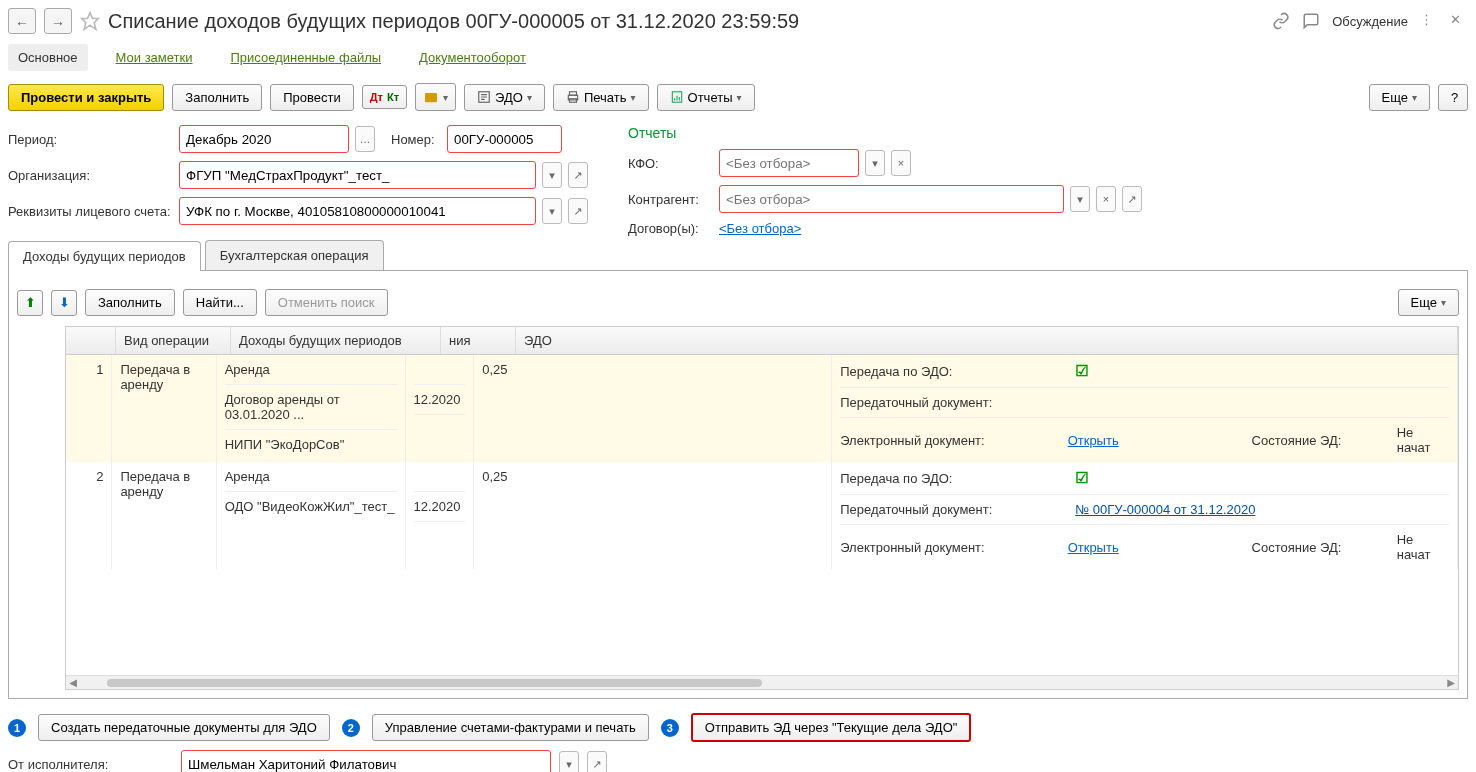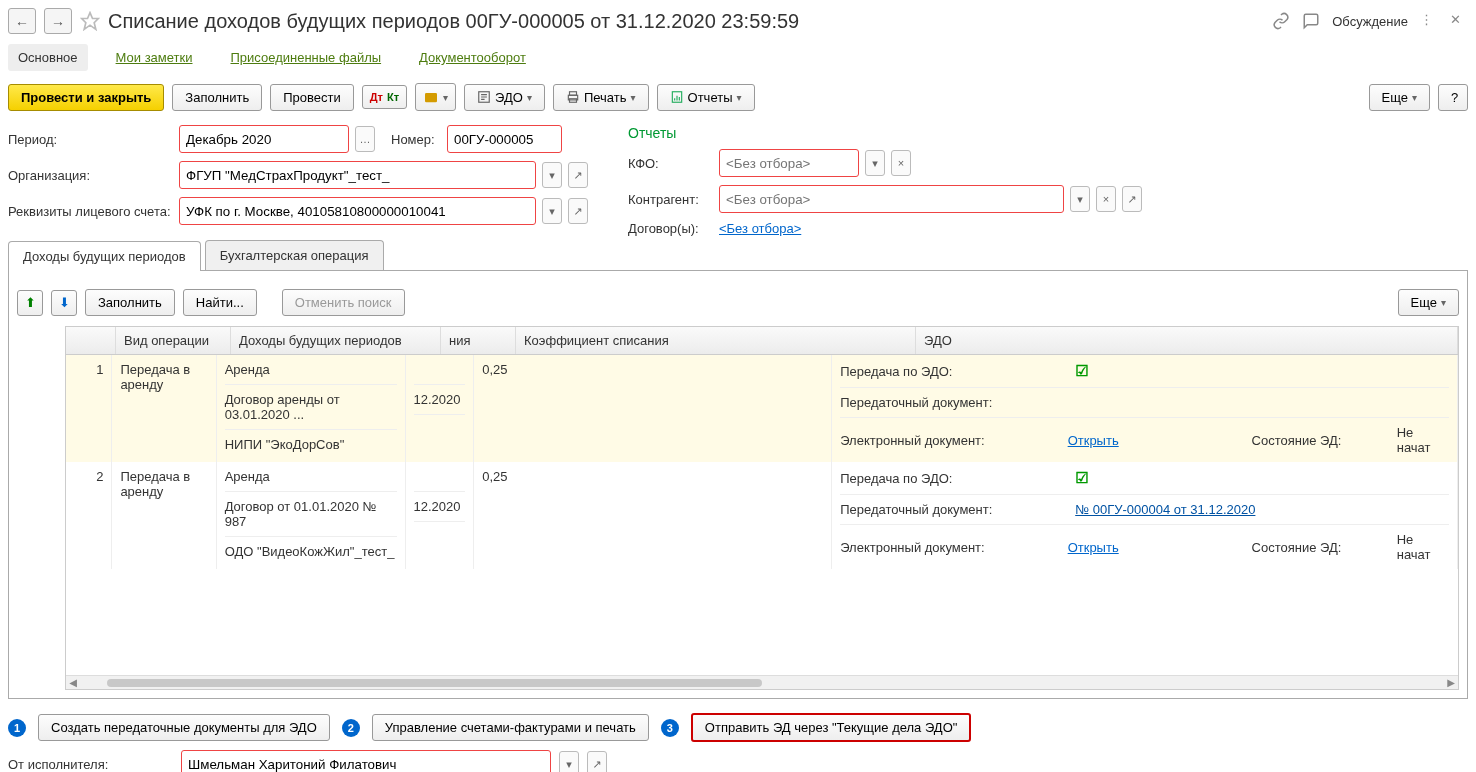--- a/index.html
+++ b/index.html
@@ -40,21 +40,21 @@
 .counter-input { width: 345px; flex: none; color: #999; }
 
 .tabbar { display: flex; border-bottom: 1px solid #aaa; }
 .tab { padding: 7px 14px; border: 1px solid #aaa; border-bottom: none; border-radius: 4px 4px 0 0; background: #f0f0f0; cursor: pointer; margin-right: 4px; }
 .tab.active { background: #fff; position: relative; top: 1px; }
 
 .inner-toolbar { display: flex; gap: 8px; padding: 10px 0; align-items: center; }
 .arrow-btn { width: 26px; height: 26px; }
 .green-arrow { color: #008000; }
 .blue-arrow { color: #0066cc; }
-.muted { color: #999; margin-left: 17px; }
+.muted { color: #999; }
 
 .panel { border: 1px solid #aaa; border-top: none; padding: 8px; }
 
 .grid { border: 1px solid #ccc; position: relative; margin-left: 48px; }
 .grid-head { display: flex; background: linear-gradient(#fafafa,#ececec); border-bottom: 1px solid #ccc; font-size: 13px; }
 .grid-head > div { padding: 6px 8px; border-right: 1px solid #ddd; }
 .c-num { width: 50px; text-align: center; }
 .c-op { width: 115px; }
 .c-doh { width: 210px; }
 .c-niya { width: 75px; }
@@ -223,21 +223,20 @@
     <div class="toolbar-spacer"></div>
     <button class="btn dropdown-arrow">Еще</button>
   </div>
 
   <div class="grid">
     <div class="grid-head">
       <div class="c-num"></div>
       <div class="c-op">Вид операции</div>
       <div class="c-doh">Доходы будущих периодов</div>
       <div class="c-niya">ния</div>
-      <div class="c-koef">Коэффициент списания</div>
       <div class="c-edo">ЭДО</div>
     </div>
     <div class="grid-body" id="grid-body">
         <div class="grow sel">
           <div class="c-num" style="text-align: right; padding-top: 7px;">1</div>
           <div class="c-op" style="padding-top: 7px;">Передача в аренду</div>
           <div class="c-doh multi">
             <span>Аренда</span>
             <span>Договор аренды от 03.01.2020 ...</span>
             <span>НИПИ "ЭкоДорСов"</span>
@@ -262,21 +261,20 @@
               <span class="edo-k2">Состояние ЭД:</span>
               <span>Не начат</span>
             </div>
           </div>
         </div>
         <div class="grow">
           <div class="c-num" style="text-align: right; padding-top: 7px;">2</div>
           <div class="c-op" style="padding-top: 7px;">Передача в аренду</div>
           <div class="c-doh multi">
             <span>Аренда</span>
-            <span>Договор от 01.01.2020 № 987</span>
             <span>ОДО "ВидеоКожЖил"_тест_</span>
           </div>
           <div class="c-niya multi">
             <span>&nbsp;</span>
             <span>12.2020</span>
             <span>&nbsp;</span>
           </div>
           <div class="c-koef" style="padding-top: 7px;">0,25</div>
           <div class="c-edo edo-block">
             <div class="edo-line">

